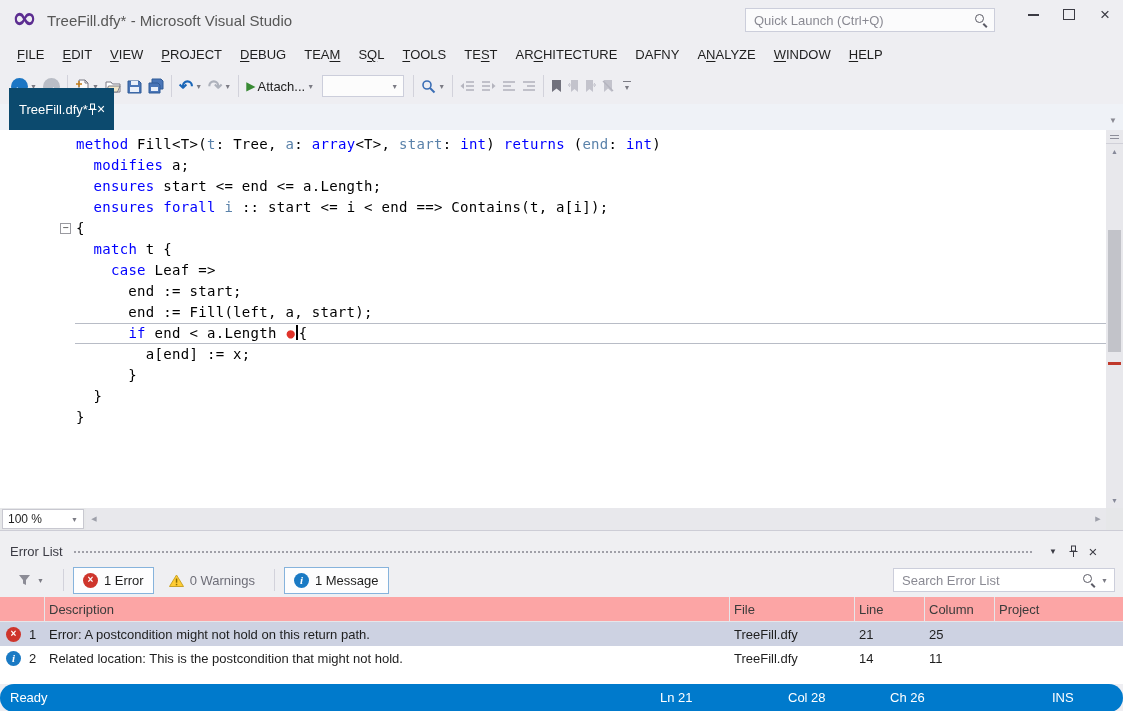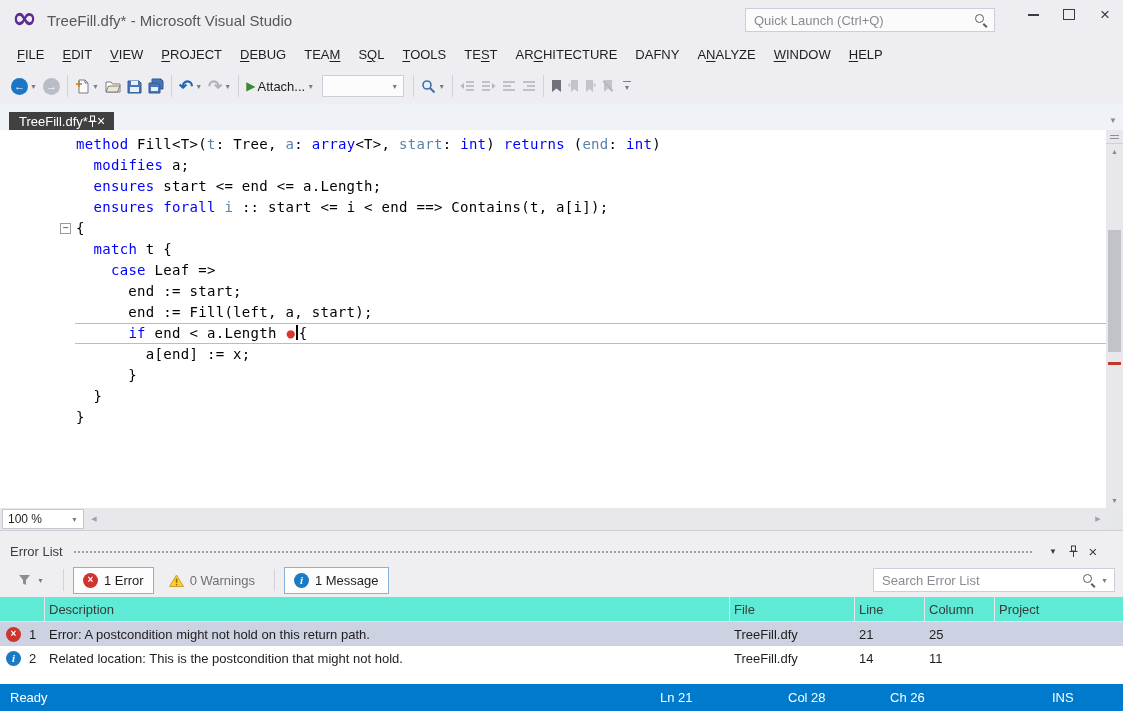--- a/index.html
+++ b/index.html
@@ -44,21 +44,21 @@
   .sep{width:1px;height:22px;background:#D2D2DB;margin:0 4px;flex:none;}
   .run{color:#388A34;font-size:12px;}
   .attach-label{font-size:13px;}
   .combo{width:82px;height:22px;border:1px solid #CCCEDB;background:#FCFCFC;display:flex;align-items:center;
     justify-content:flex-end;padding:0 5px;box-sizing:border-box;margin:0 5px;}
   .tb-overflow{display:flex;flex-direction:column;align-items:center;margin-left:6px;color:#7B7B84;}
   .tb-overflow::before{content:"";width:8px;height:1px;background:#7B7B84;margin-bottom:2px;}
 
   
   .tabstrip{height:26px;background:#EFF2F7;display:flex;align-items:flex-end;position:relative;}
-  .tab{height:18px;background:#404040;color:#fff;display:flex;align-items:center;
+  .tab{height:42px;background:#0c4a6e;color:#fff;display:flex;align-items:center;
     padding:0 9px 0 10px;font-size:13px;gap:0;margin-left:9px;}
   .tab .tclose{font-size:14px;line-height:1;}
   .tab-overflow{position:absolute;right:6px;bottom:5px;color:#8A8A93;font-size:8px;}
 
   
   .editor{position:relative;height:378px;background:#fff;}
   .code-lines{position:absolute;left:0;top:4px;right:17px;padding-left:20px;}
   .cl{height:21px;display:flex;position:relative;}
   .gut{width:56px;flex:none;position:relative;}
   .fold{position:absolute;right:5px;top:5px;width:11px;height:11px;border:1px solid #9A9AA0;background:#fff;
@@ -103,42 +103,42 @@
   .el-hbtn.chev{font-size:8px;}
   .el-hbtn.cls{font-size:15px;}
   .el-toolbar{height:34px;background:#EFEFF2;display:flex;align-items:center;padding:0 8px;gap:5px;}
   .fbtn{height:25px;display:flex;align-items:center;gap:6px;padding:0 9px;font-size:13px;border:1px solid transparent;}
   .fbtn.on{background:#FDFDFE;border:1px solid #86B3DC;}
   .fbtn.off{color:#6E6E78;}
   .sev{width:15px;height:15px;border-radius:50%;color:#fff;display:flex;align-items:center;justify-content:center;
     flex:none;font-size:10px;font-weight:bold;line-height:1;}
   .sev.error{background:#CE352C;}
   .sev.message{background:#1A7AC4;font-family:"Liberation Serif",serif;font-style:italic;font-size:11px;}
-  .el-search{margin-left:auto;width:242px;height:24px;border:1px solid #CCCEDB;background:#fff;display:flex;
+  .el-search{margin-left:auto;width:222px;height:24px;border:1px solid #CCCEDB;background:#fff;display:flex;
     align-items:center;padding:0 6px;gap:5px;box-sizing:border-box;}
   .el-search input{flex:1;border:none;outline:none;background:transparent;font-family:"Liberation Sans",sans-serif;
     font-size:13px;color:#1E1E1E;min-width:0;}
   .el-search input::placeholder{color:#8A8A93;}
 
-  .el-grid-header{height:24px;display:flex;align-items:center;background:#5eead4;border-bottom:1px solid #E6E6EA;
+  .el-grid-header{height:24px;display:flex;align-items:center;background:#fca5a5;border-bottom:1px solid #E6E6EA;
     font-size:13px;color:#3B3B3B;}
   .cell{display:flex;align-items:center;height:100%;box-sizing:border-box;padding-left:4px;overflow:hidden;white-space:nowrap;}
   .el-grid-header .cell{border-right:1px solid #E6E6EA;}
   .c-icon{width:45px;flex:none;padding-left:6px;gap:8px;}
   .c-desc{flex:1;}
   .c-file{width:125px;flex:none;}
   .c-line{width:70px;flex:none;}
   .c-col{width:70px;flex:none;}
   .c-proj{width:128px;flex:none;border-right:none !important;}
   .erow{height:24px;display:flex;align-items:center;font-size:13px;}
   .erow.sel{background:#CDD2E2;}
   .rownum{font-size:13px;}
 
   
-  .statusbar{height:28px;background:#007ACC;color:#fff;font-size:13px;position:relative;}
+  .statusbar{height:28px;background:#007ACC;color:#fff;font-size:13px;position:relative;border-radius:14px;}
   .statusbar span{position:absolute;top:6px;}
 </style>
 </head>
 <body>
 
 <div class="window">
 
   <div class="titlebar">
     <span class="vs-logo">∞</span>
     <span class="title">TreeFill.dfy* - Microsoft Visual Studio</span>

